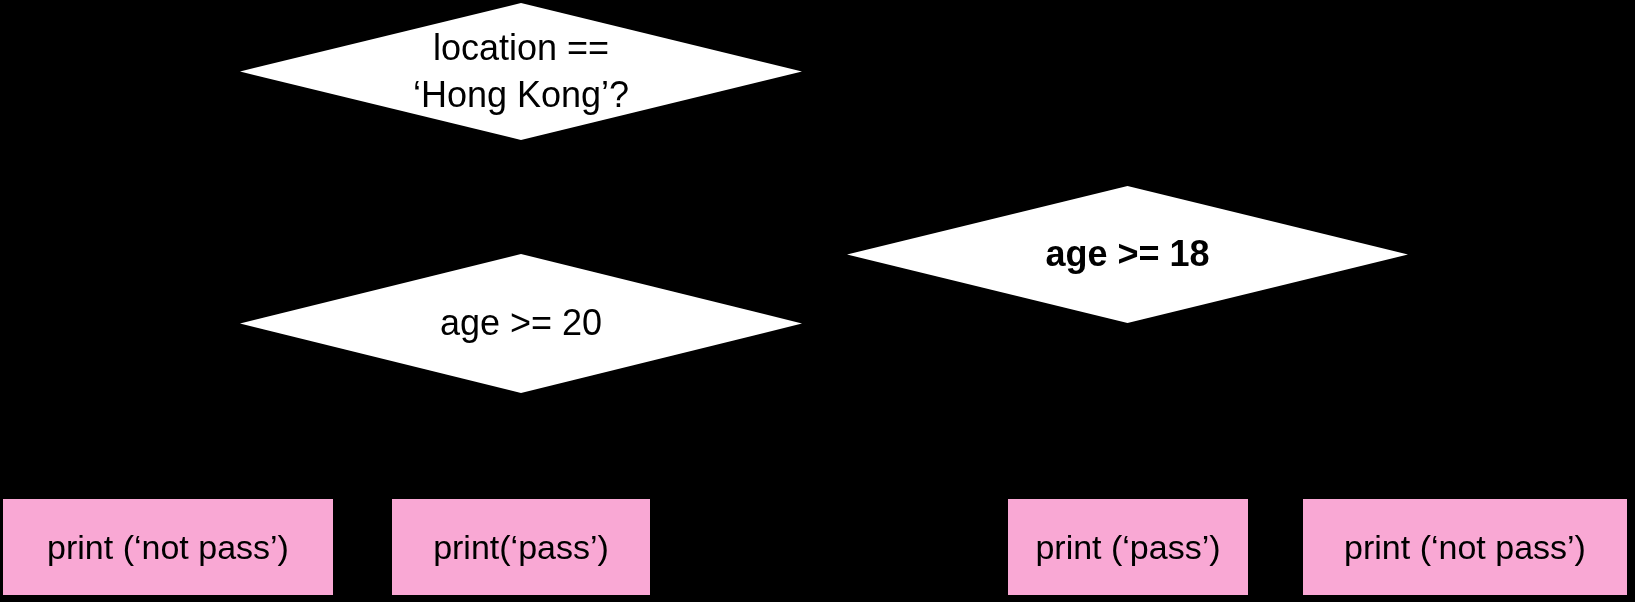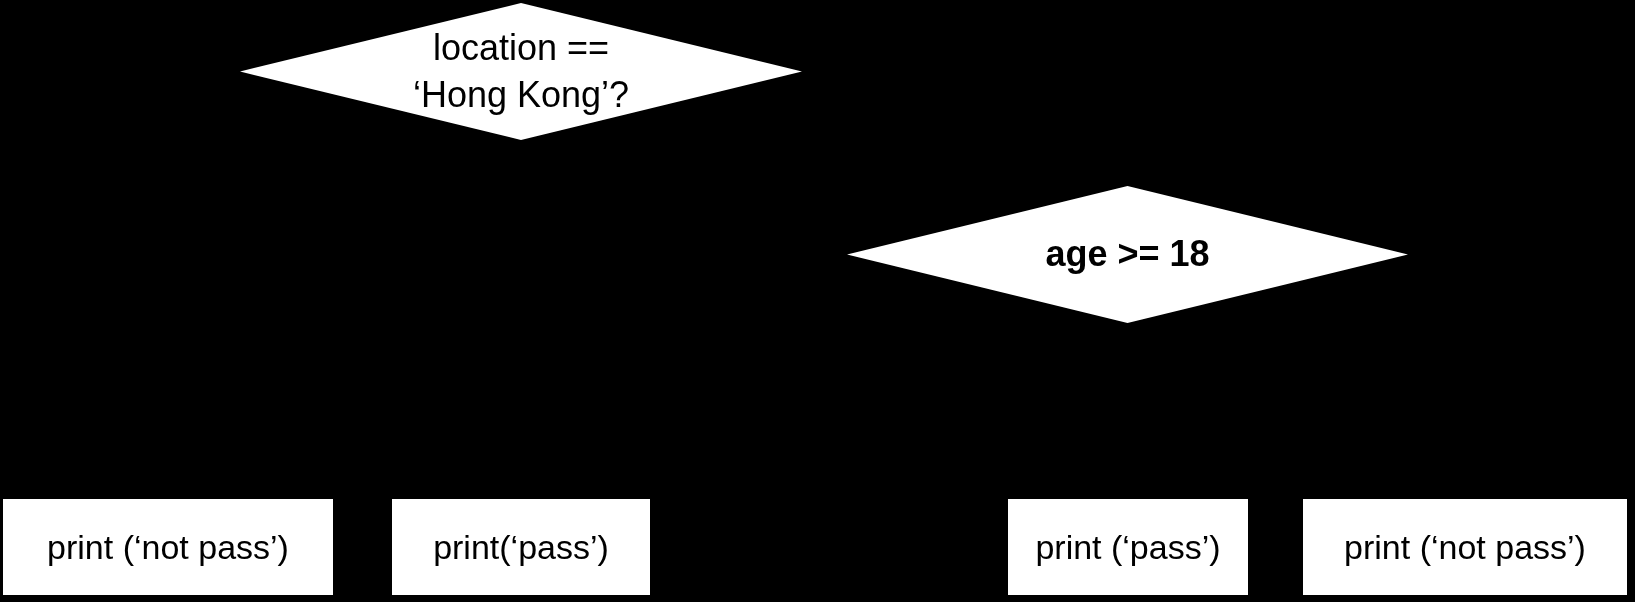--- a/index.html
+++ b/index.html
@@ -24,21 +24,21 @@
     justify-content: center;
     text-align: center;
     color: #000000;
     font-size: 36px;
     line-height: 1.28;
   }
   .rect-box {
     position: absolute;
     top: 499px;
     height: 96px;
-    background: #ffffff;
+    background: #f9a8d4;
     display: flex;
     align-items: center;
     justify-content: center;
     text-align: center;
     color: #000000;
     font-size: 34px;
   }
   .shape-label {
     white-space: pre-line;
   }
@@ -55,20 +55,23 @@
 </head>
 <body>
 
 <div class="canvas">
 
   <div class="diamond d-location">
     <span class="shape-label">location ==
 ‘Hong Kong’?</span>
   </div>
 
+  <div class="diamond d-age20">
+    <span class="shape-label">age &gt;= 20</span>
+  </div>
 
   <div class="diamond d-age18">
     <span class="shape-label">age &gt;= 18</span>
   </div>
 
   <div class="rect-box b-1">
     <span class="shape-label">print (‘not pass’)</span>
   </div>
 
   <div class="rect-box b-3">

